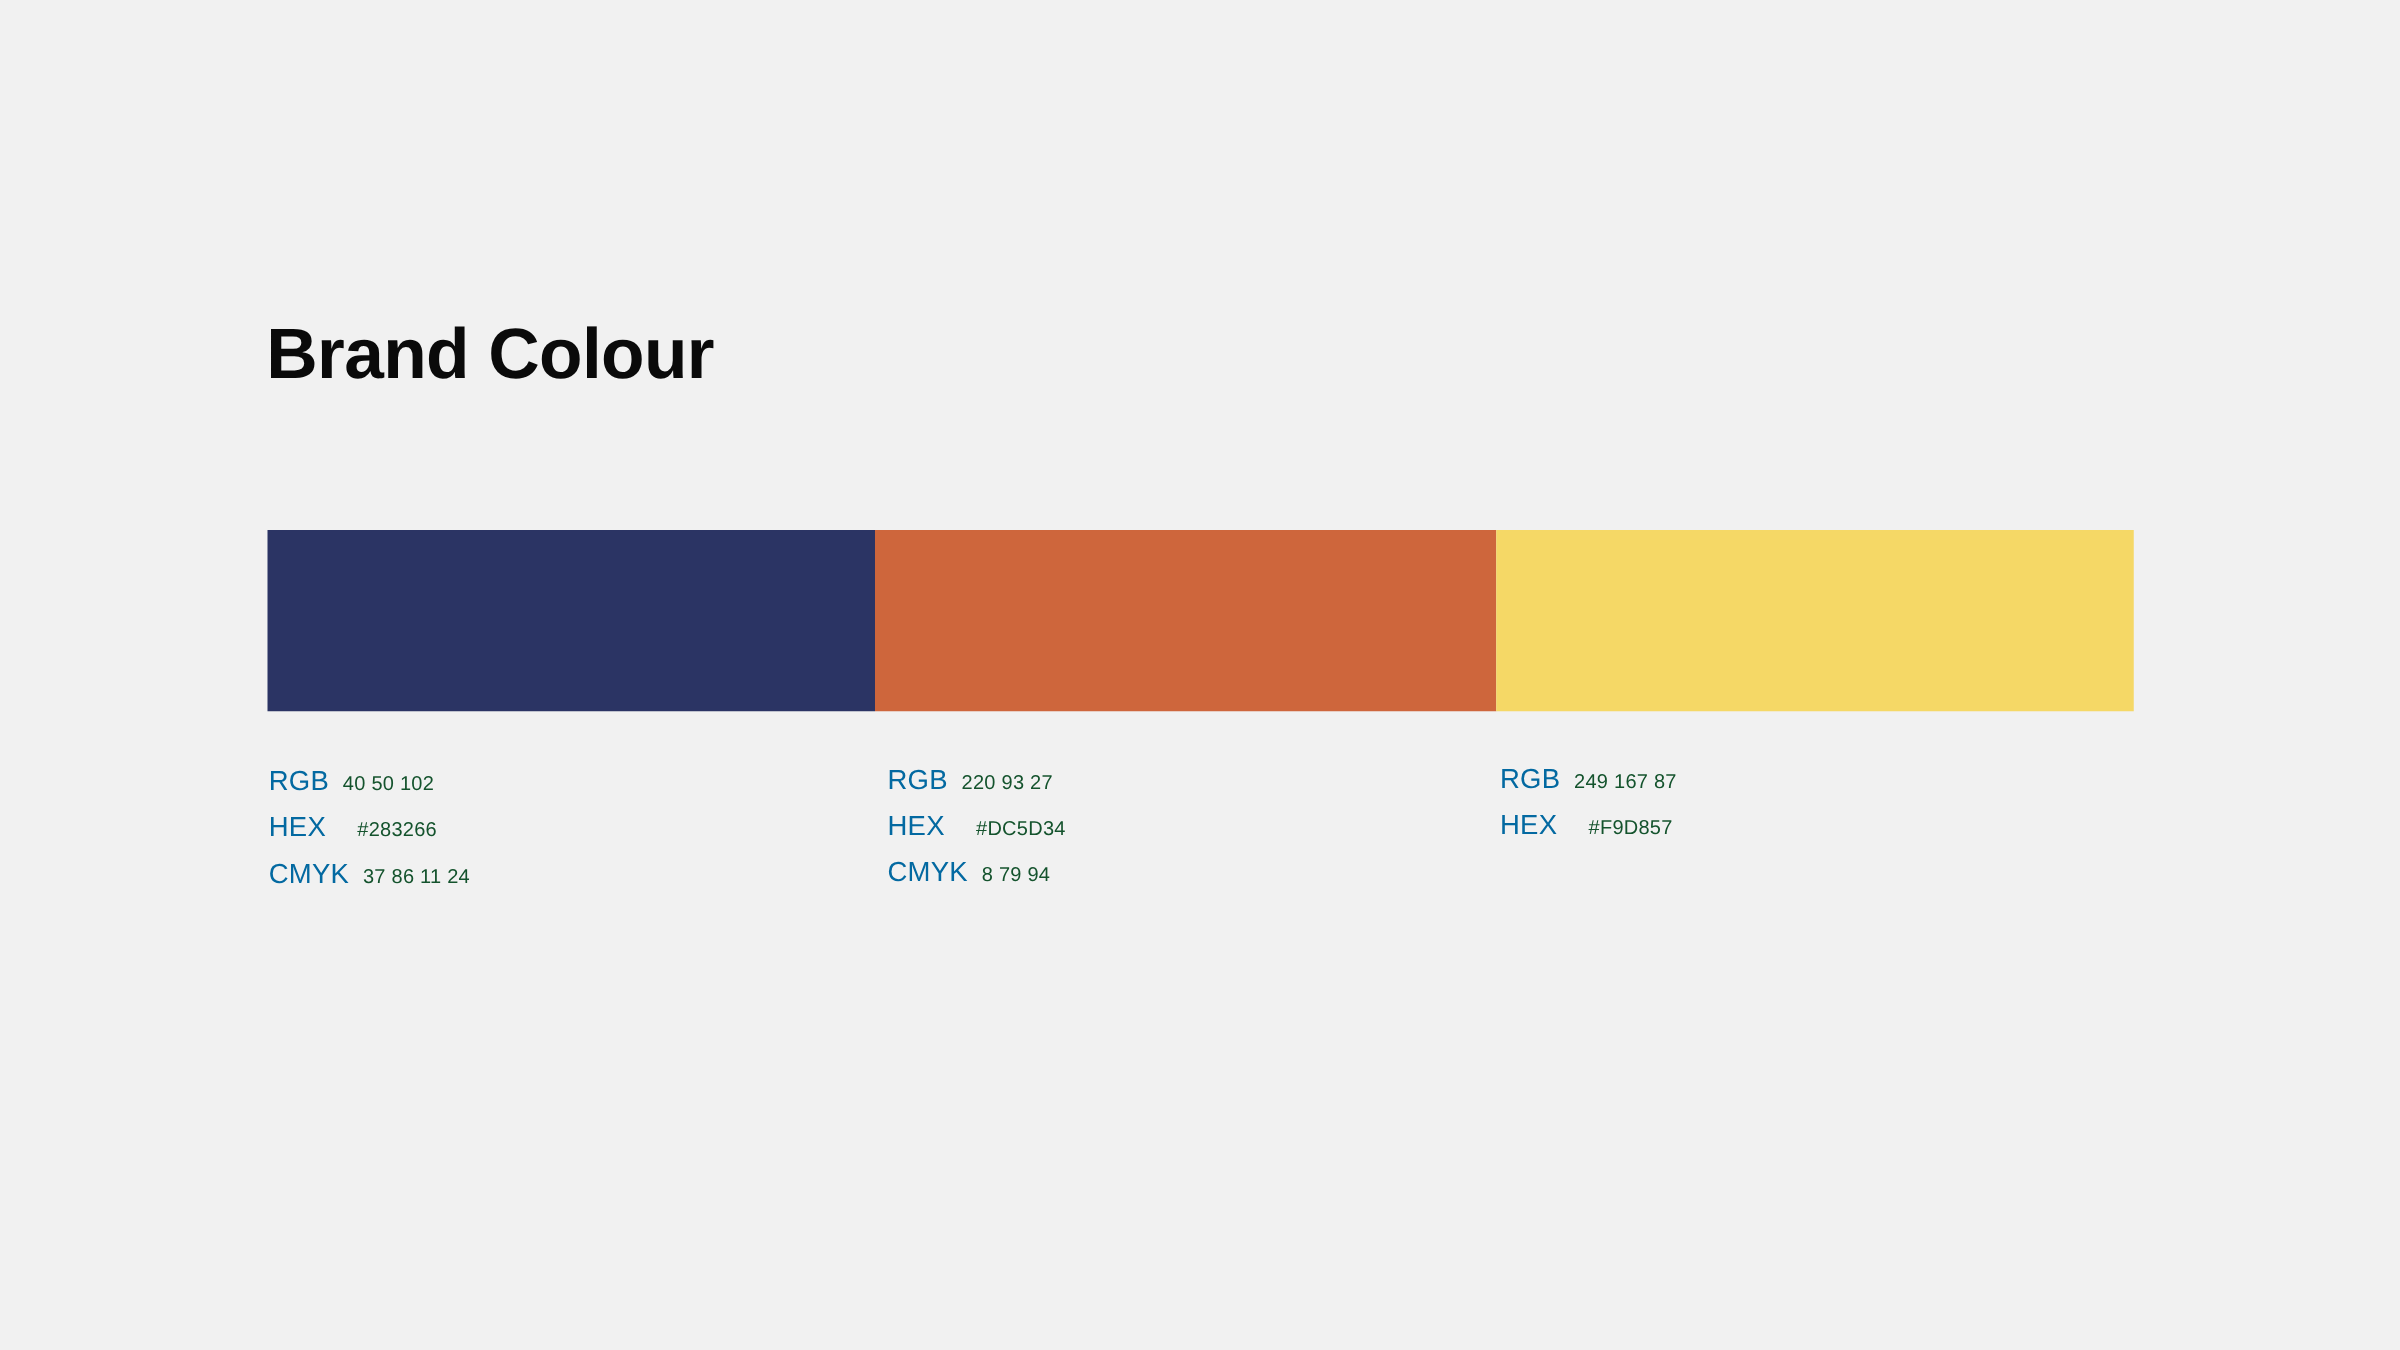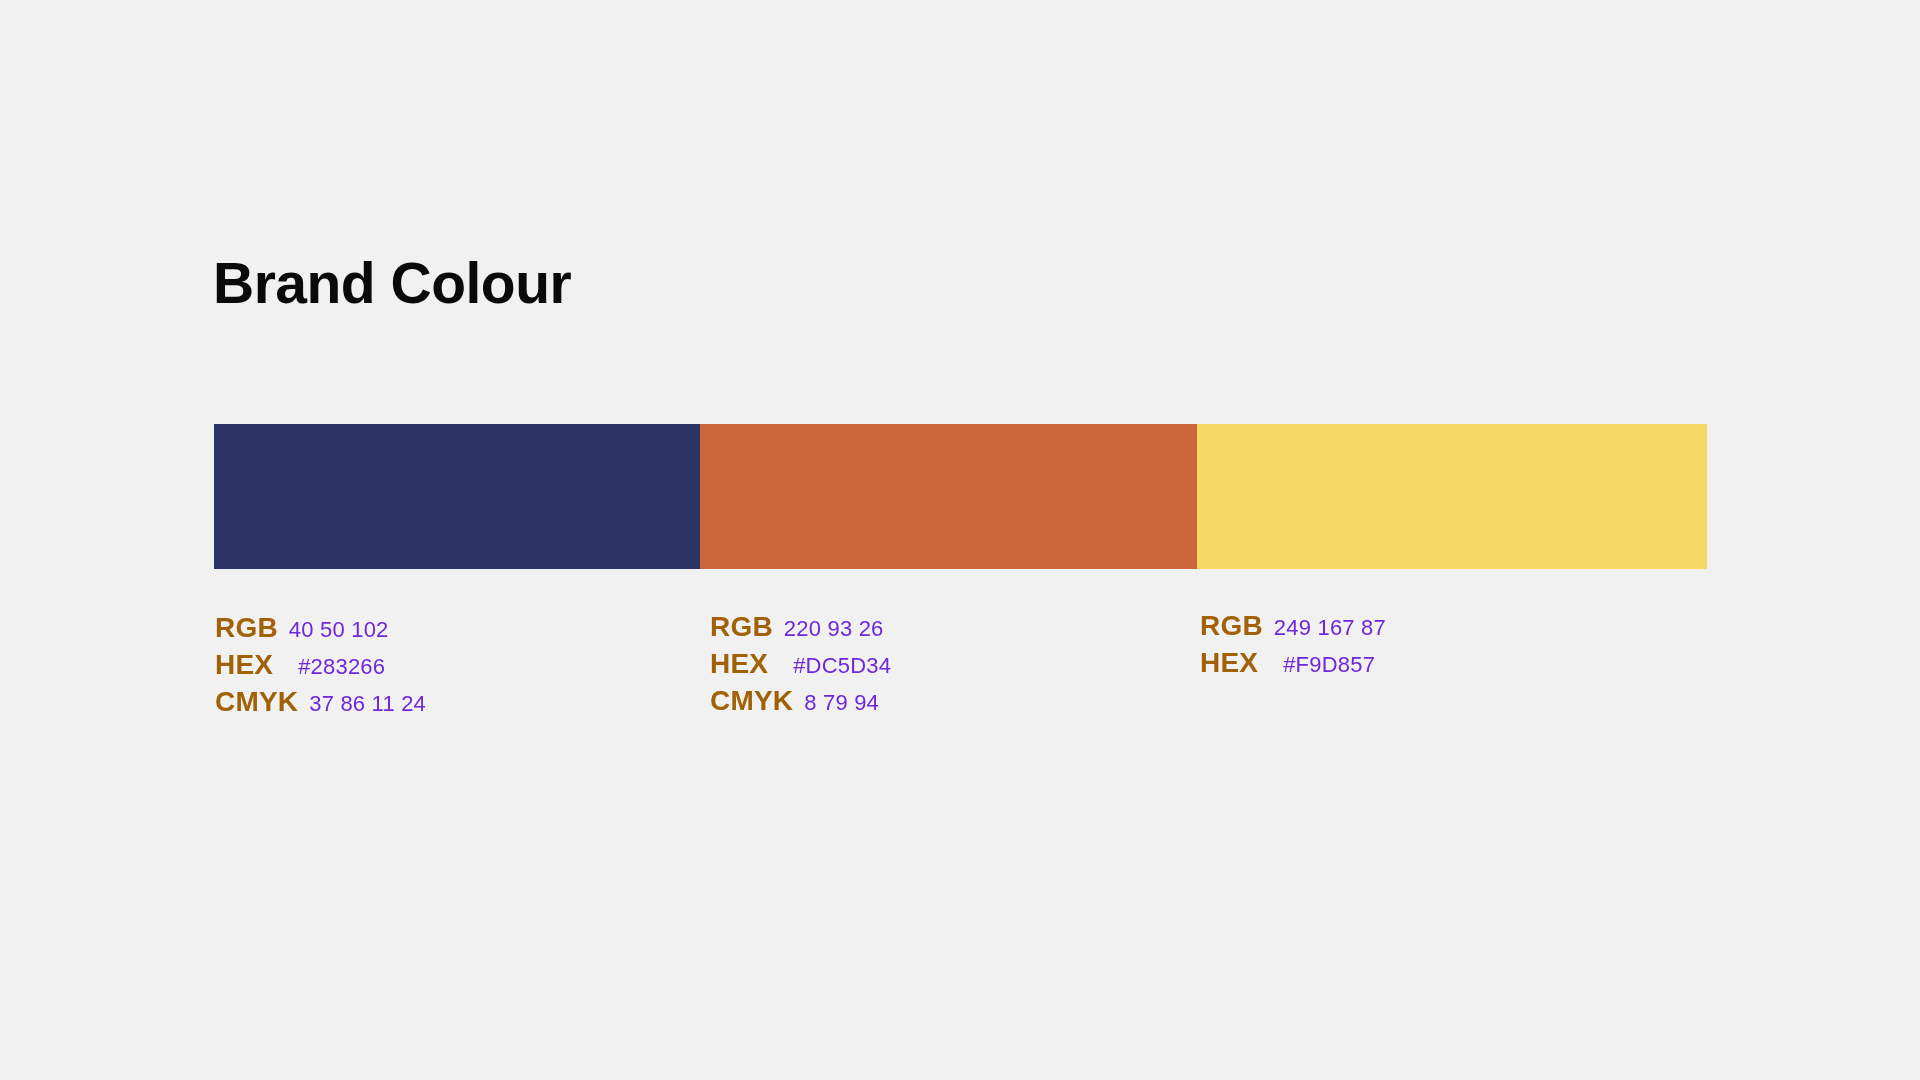--- a/index.html
+++ b/index.html
@@ -64,29 +64,29 @@
   #spec-column-1 { left: 710px; top: 611px; }
   #spec-column-2 { left: 1200px; top: 610px; }
 
   .spec-row {
     display: flex;
     flex-direction: row;
     align-items: baseline;
     height: 37px;
   }
   .spec-label {
-    font-size: 28px;
-    font-weight: 700;
-    color: #a16207;
+    font-size: 22px;
+    font-weight: 400;
+    color: #0369a1;
     letter-spacing: 0.2px;
   }
   .spec-value {
-    font-size: 22px;
+    font-size: 16px;
     font-weight: 400;
-    color: #6d28d9;
+    color: #14532d;
     letter-spacing: 0.2px;
     margin-left: 11px;
   }
   .spec-row.hex-row .spec-value { margin-left: 25px; }
 </style>
 </head>
 <body style="background: rgb(241, 241, 241);">
 
 <div id="page" style="background: rgb(241, 241, 241);">
 
@@ -109,21 +109,21 @@
     </div>
     <div class="spec-row">
       <span class="spec-label">CMYK</span>
       <span class="spec-value">37 86 11 24</span>
     </div>
   </div>
 
   <div class="spec-column" id="spec-column-1">
     <div class="spec-row">
       <span class="spec-label">RGB</span>
-      <span class="spec-value">220 93 26</span>
+      <span class="spec-value">220 93 27</span>
     </div>
     <div class="spec-row hex-row">
       <span class="spec-label">HEX</span>
       <span class="spec-value">#DC5D34</span>
     </div>
     <div class="spec-row">
       <span class="spec-label">CMYK</span>
       <span class="spec-value">8 79 94</span>
     </div>
   </div>

